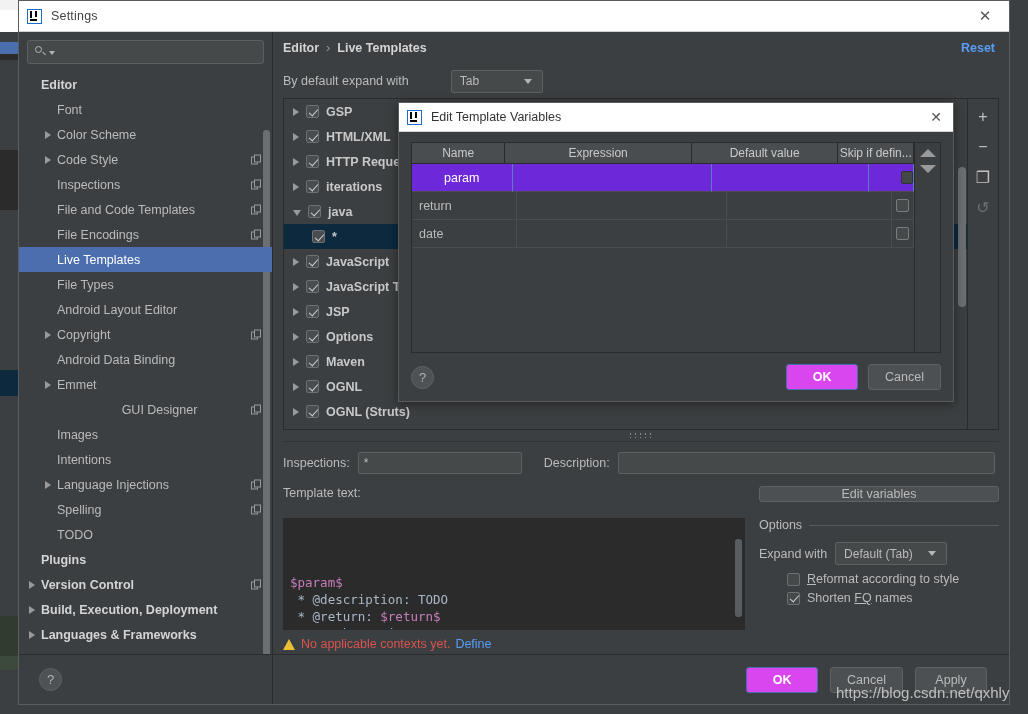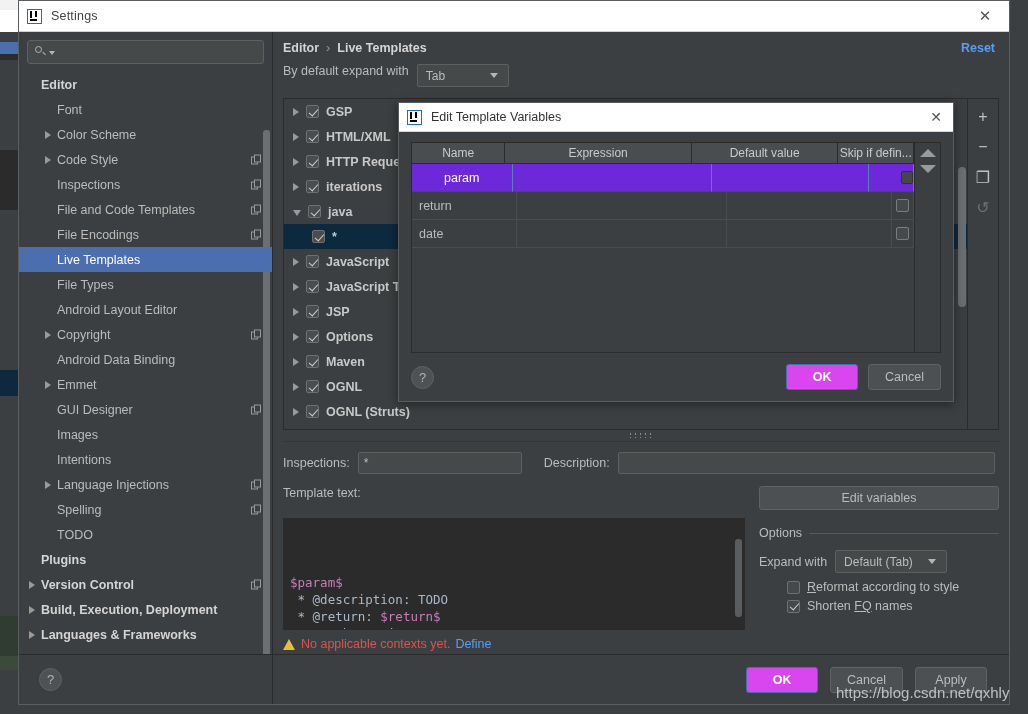--- a/index.html
+++ b/index.html
@@ -143,21 +143,21 @@
     position: relative; background: #3c3f41;
   }
   .breadcrumb {
     height: 32px; flex: 0 0 32px; display: flex; align-items: center;
     padding: 0 14px 0 10px; font-weight: bold; font-size: 12.5px; color: #d4d4d4;
   }
   .bc-sep { margin: 0 7px; color: #9a9a9a; font-weight: normal; }
   .reset-link { margin-left: auto; color: #589df6; font-weight: bold; cursor: pointer; font-size: 12.5px; }
 
   .expand-row {
-    height: 34px; flex: 0 0 34px; display: flex; padding-left: 10px;
+    height: 34px; flex: 0 0 34px; display: flex; align-items: center; padding-left: 10px; gap: 34px;
   }
   .expand-label { font-size: 12.5px; color: #bbbbbb; margin-right: 8px; }
   .combo {
     height: 23px; min-width: 92px; background: #45494a; border: 1px solid #5e6060;
     border-radius: 2px; display: inline-flex; align-items: center;
     padding: 0 4px 0 8px; cursor: pointer; box-sizing: border-box;
   }
   .combo .cv { flex: 1 1 auto; font-size: 12px; color: #bbbbbb; }
   .combo .carr {
     width: 0; height: 0; border-left: 4px solid transparent; border-right: 4px solid transparent;
@@ -248,21 +248,21 @@
   .ctx-row { display: flex; align-items: center; margin-top: 7px; font-size: 12.5px; }
   .warn-tri {
     width: 0; height: 0; border-left: 6px solid transparent; border-right: 6px solid transparent;
     border-bottom: 11px solid #e8bf35; margin-right: 6px; position: relative;
   }
   .ctx-text { color: #d9534f; }
   .ctx-define { color: #589df6; margin-left: 5px; cursor: pointer; }
 
   .lower-right { width: 240px; flex: 0 0 240px; display: flex; flex-direction: column; }
   .btn {
-    height: 24px; background: #4c5052; border: 1px solid #5e6264; border-radius: 3px;
+    height: 16px; background: #4c5052; border: 1px solid #5e6264; border-radius: 3px;
     color: #bbbbbb; font-size: 12.5px; display: flex; align-items: center; justify-content: center;
     cursor: pointer; box-sizing: border-box;
   }
   .opt-head { display: flex; align-items: center; margin: 16px 0 10px 0; }
   .opt-head .ot { font-size: 12.5px; color: #bbbbbb; margin-right: 7px; }
   .opt-head .line { flex: 1 1 auto; height: 1px; background: #565a5c; }
   .opt-row { display: flex; align-items: center; margin-bottom: 7px; }
   .opt-row .ol { font-size: 12.5px; color: #bbbbbb; margin-right: 8px; }
   .chk-row { display: flex; align-items: center; margin-bottom: 5px; padding-left: 28px; }
   .chk {
@@ -454,21 +454,21 @@
               <span class="copy-badge"></span>
             </div>
             <div class="tree-row" style="padding-left: 26px;">
               <span class="tw-spacer"></span>
               <span>Android Data Binding</span>
             </div>
             <div class="tree-row" style="padding-left: 26px;">
               <span class="tw-arrow"></span>
               <span>Emmet</span>
             </div>
-            <div class="tree-row" style="padding-left: 26px;">
+            <div class="tree-row" style="padding-left: 26px; justify-content: center;">
               <span class="tw-spacer"></span>
               <span>GUI Designer</span>
               <span class="copy-badge"></span>
             </div>
             <div class="tree-row" style="padding-left: 26px;">
               <span class="tw-spacer"></span>
               <span>Images</span>
             </div>
             <div class="tree-row" style="padding-left: 26px;">
               <span class="tw-spacer"></span>

